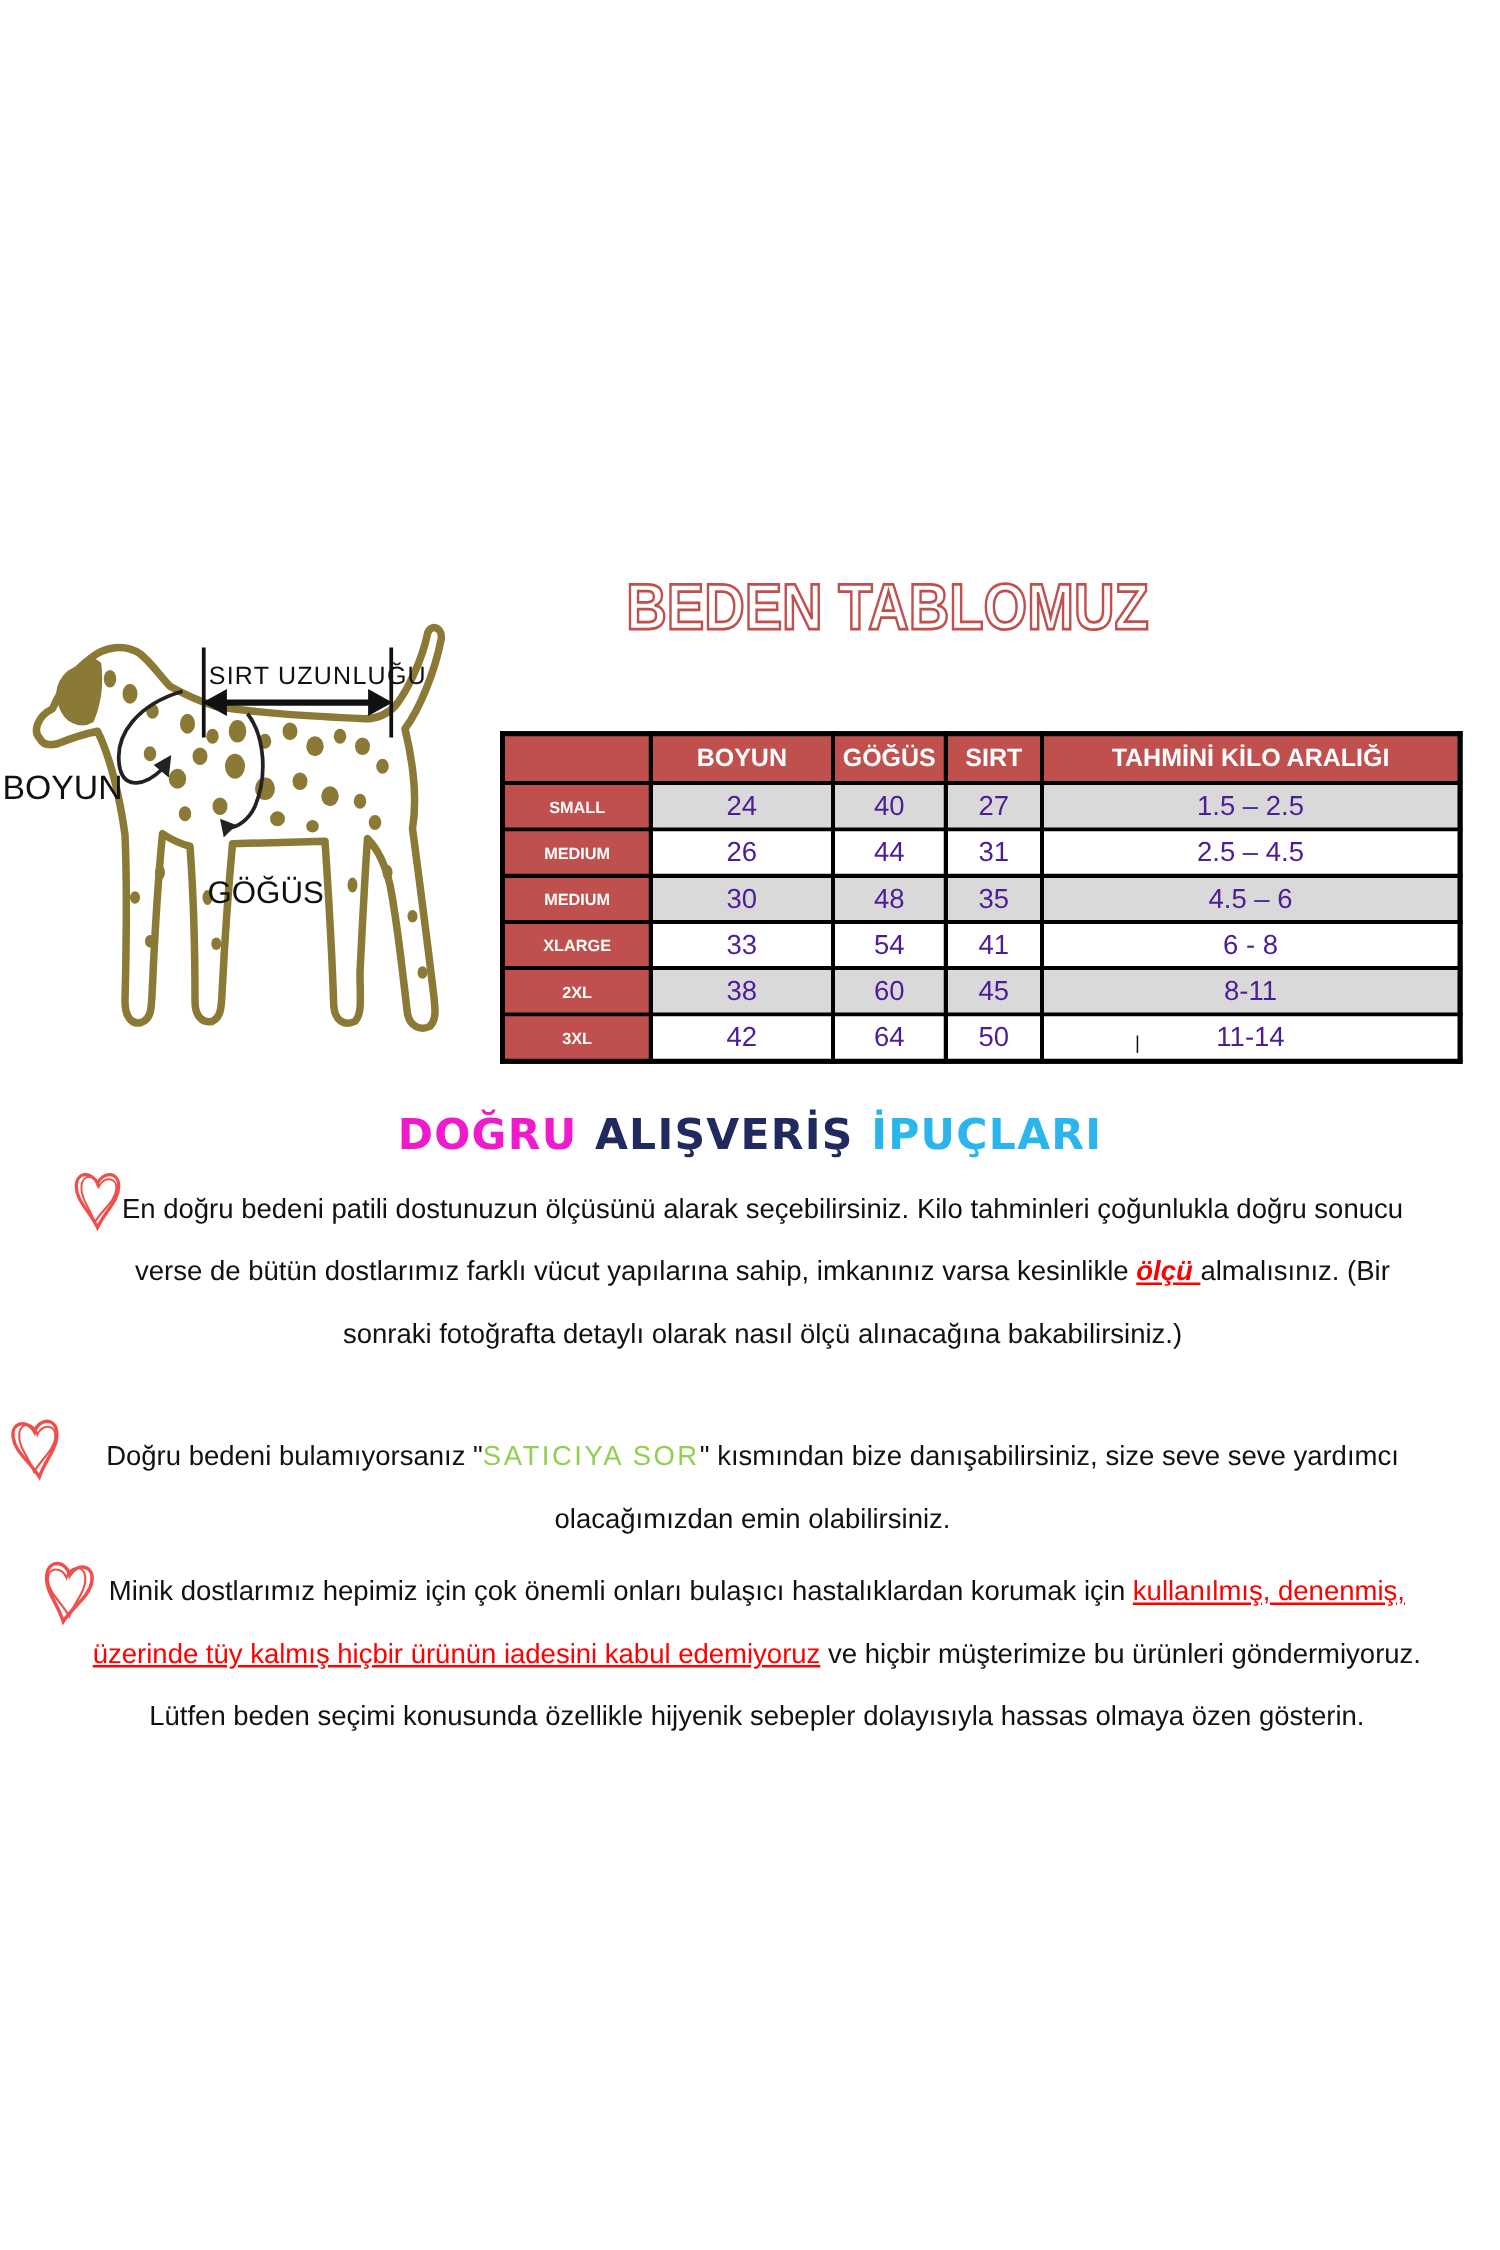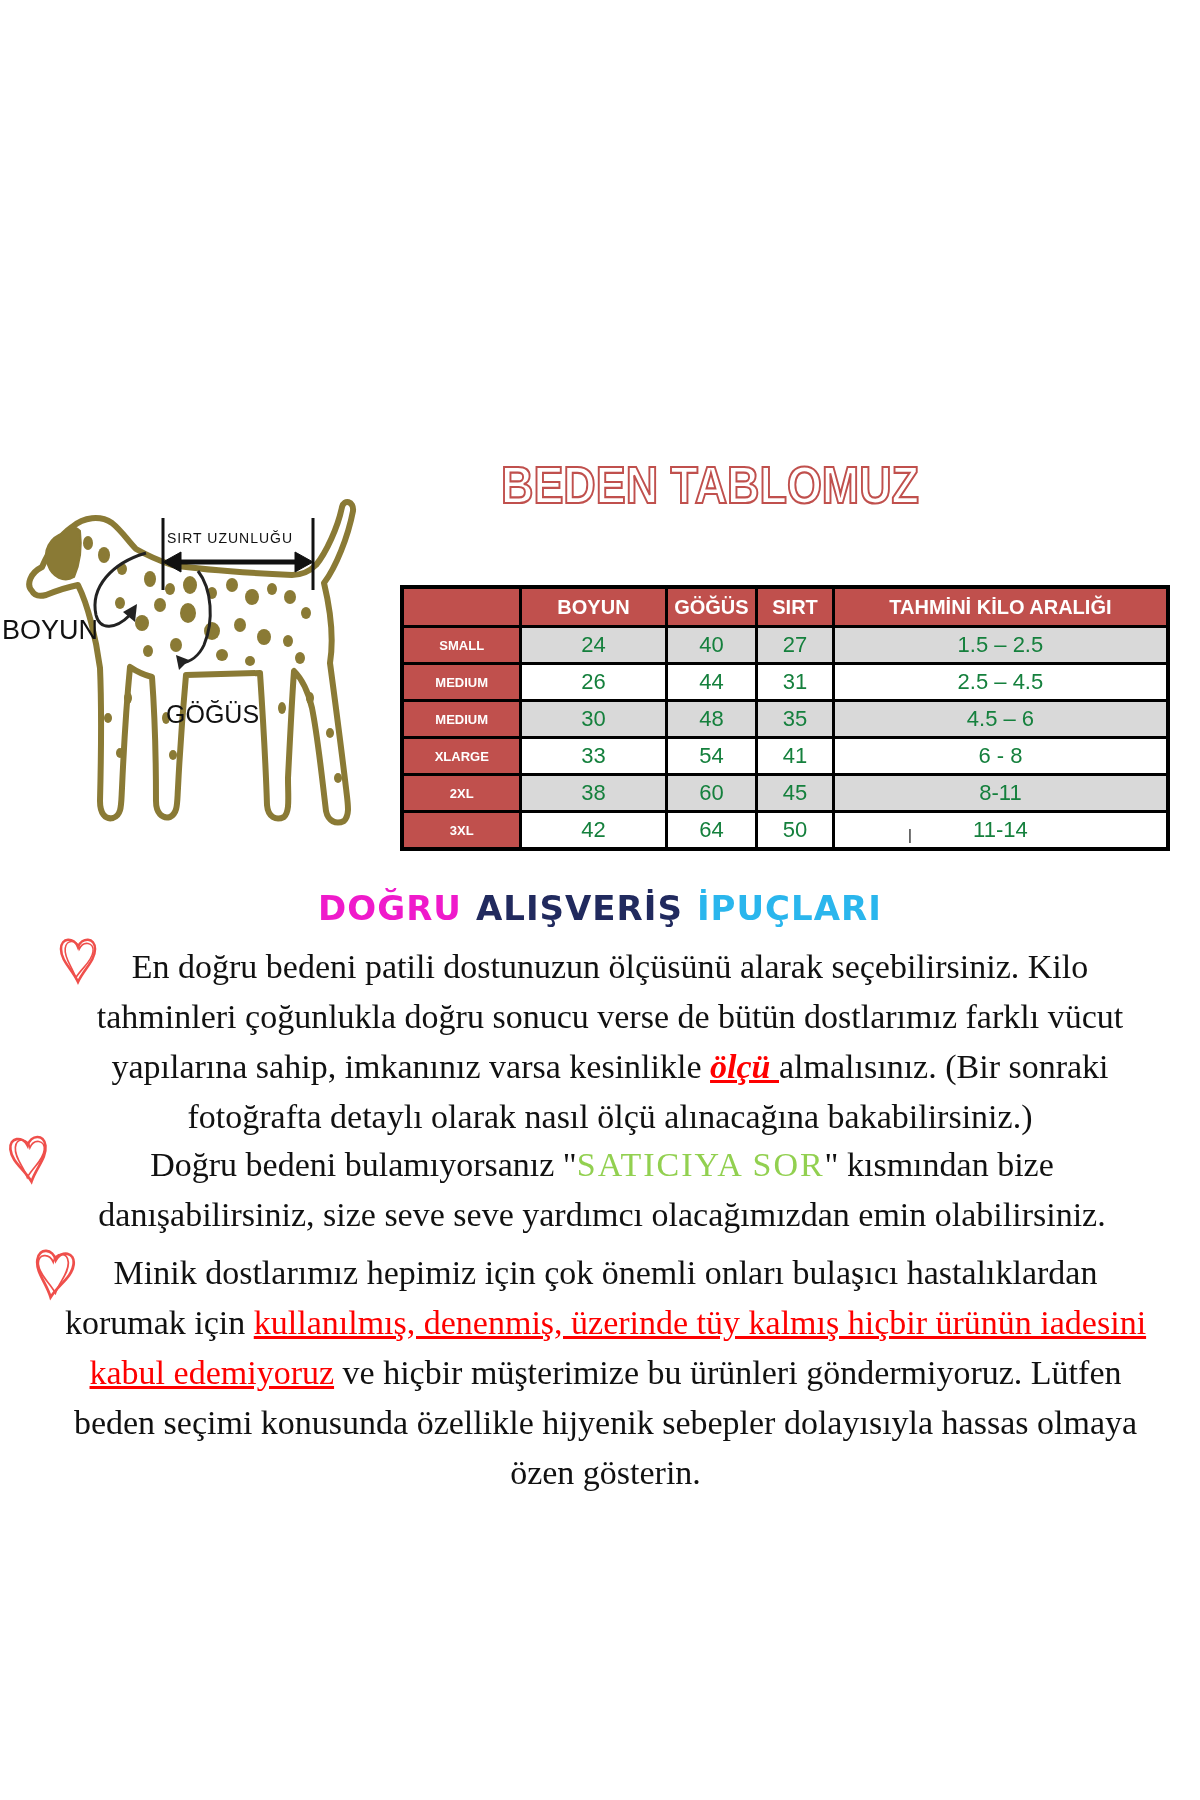--- a/index.html
+++ b/index.html
@@ -12,21 +12,21 @@
   }
   
   .title-svg{position:absolute;left:495px;top:456px;}
   
   .dog-svg{position:absolute;left:0px;top:493px;}
   .diagram-label{
     position:absolute;color:#111;
     font-family:"Liberation Sans",sans-serif;
     white-space:nowrap;
   }
-  .label-back{left:167px;top:530px;font-size:14px;letter-spacing:1px;}
+  .label-back{left:167px;top:530px;font-size:20px;letter-spacing:1px;}
   .label-neck{left:2px;top:615px;font-size:27px;}
   .label-chest{left:166px;top:700px;font-size:25px;}
   
   .size-table{
     position:absolute;left:400px;top:585px;width:770px;
     border-collapse:collapse;
     table-layout:fixed;
     background:#000;
   }
   .size-table th,.size-table td{
@@ -41,42 +41,42 @@
   .hdr-cell{
     background:#c0504d;color:#ffffff;
     font-weight:bold;font-size:20px;
   }
   .row-label{
     background:#c0504d;color:#ffffff;
     font-weight:bold;font-size:13px;
   }
   .row-grey td.data-cell{background:#d9d9d9;}
   .row-white td.data-cell{background:#ffffff;}
-  .data-cell{color:#15803d;font-size:22px;font-family:"Liberation Sans",sans-serif;}
+  .data-cell{color:#4c1d95;font-size:22px;font-family:"Liberation Sans",sans-serif;}
   .stray-mark{
     position:absolute;left:908px;top:826px;
     font-size:15px;color:#111;
   }
   
   .tips-heading{
     position:absolute;left:0;top:888px;width:1200px;
     text-align:center;
     font-family:"DejaVu Sans",sans-serif;
     font-weight:bold;font-size:34px;letter-spacing:1px;
     white-space:nowrap;
   }
   .tips-heading .w1{color:#ef1acb;margin-right:14px;}
   .tips-heading .w2{color:#212a5e;margin-right:14px;text-align:center;}
   .tips-heading .w3{color:#2ab6ed;text-align:center;}
   
   .tip{
     position:absolute;
     text-align:center;
-    font-family:Liberation Serif, serif;
-    font-size:34px;line-height:50px;color:#111;
+    font-family:Liberation Sans, sans-serif;
+    font-size:22px;line-height:50px;color:#111;
   }
   .tip-1{left:70px;top:942px;width:1080px;}
   .tip-2{left:52px;top:1140px;width:1100px;}
   .tip-3{left:58px;top:1248px;width:1095px;}
   .seg.normal{color:#111;}
   .seg.red-em{
     color:#fe0000;font-weight:bold;font-style:italic;
     text-decoration:underline;
   }
   .seg.green{color:#92d050;letter-spacing:2px;}

